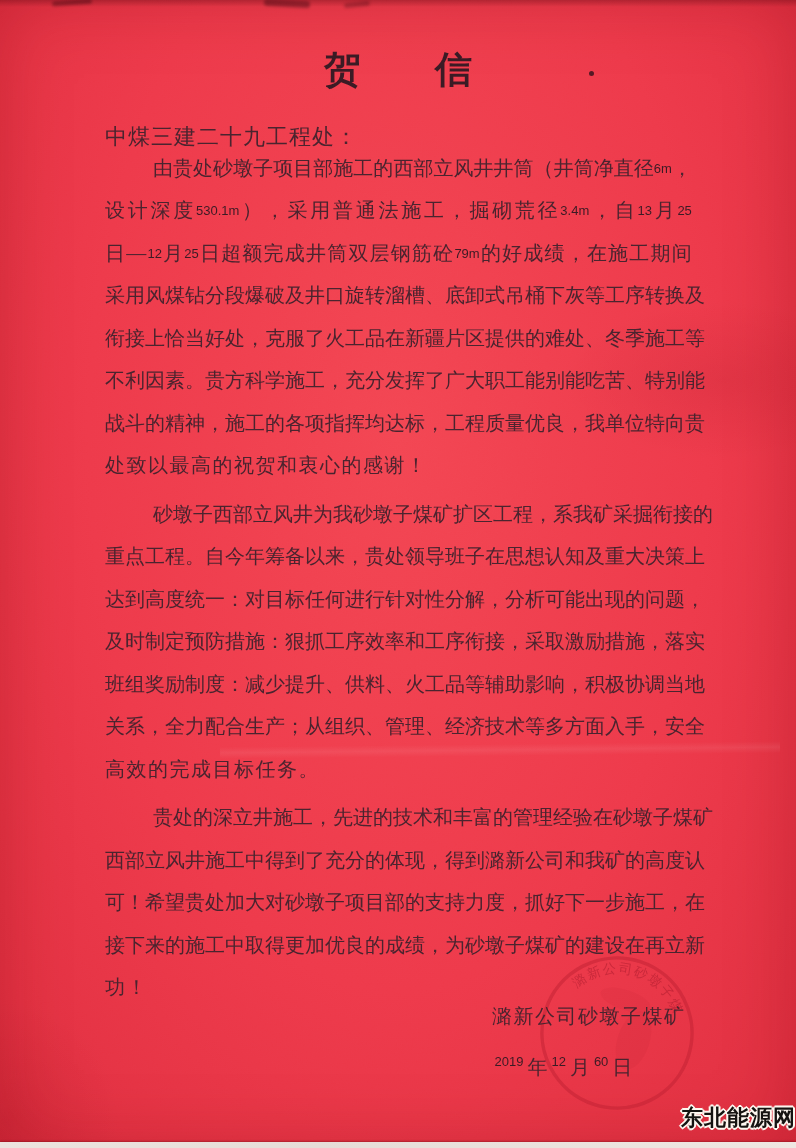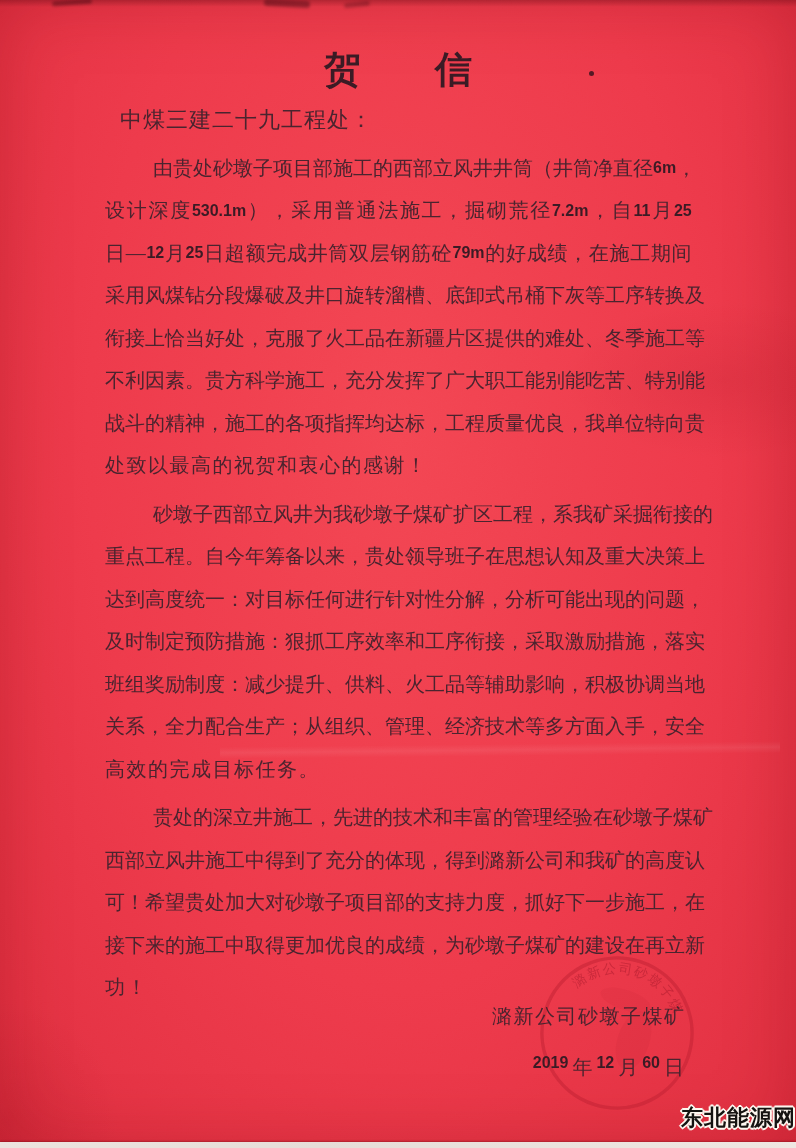--- a/index.html
+++ b/index.html
@@ -17,35 +17,35 @@
   .crease.c3{left:344px;top:2px;width:26px;height:5px;transform:rotate(-6deg);opacity:.7;}
   .streak{position:absolute;pointer-events:none;}
   .streak.s1{left:220px;top:744px;width:560px;height:12px;background:linear-gradient(180deg,transparent,rgba(255,255,255,.07),transparent);transform:rotate(-.6deg);}
   .streak.s2{left:560px;top:300px;width:236px;height:160px;background:radial-gradient(ellipse at 70% 50%,rgba(120,0,14,.10),transparent 70%);}
   .streak.s3{left:-20px;top:1000px;width:140px;height:148px;background:radial-gradient(ellipse at 20% 80%,rgba(120,0,14,.12),transparent 70%);}
 
   .title-row{position:absolute;top:51px;left:0;width:100%;display:flex;justify-content:center;gap:74px;}
   .title-char{font-size:37px;font-weight:bold;color:var(--ink-dark,#3a1a24);line-height:1;}
   .title-dot{position:absolute;left:589px;top:71px;width:5px;height:5px;border-radius:50%;background:rgba(45,15,25,.8);}
 
-  .salutation{position:absolute;left:105px;top:105px;font-size:22px;color:var(--ink,#49232e);letter-spacing:1px;margin-left:15px;}
+  .salutation{position:absolute;left:105px;top:122px;font-size:22px;color:var(--ink,#49232e);letter-spacing:1px;}
 
   .body-text{position:absolute;left:105px;top:147px;width:587px;color:var(--ink,#49232e);}
   .para{margin-bottom:6px;}
   .line{display:flex;justify-content:space-between;align-items:center;height:42.5px;white-space:nowrap;}
   .line.first{padding-left:48px;}
   .line.last{justify-content:flex-start;}
   .line.last span{margin-right:1.5px;}
   .cjk{font-size:20px;}
-  .num{font-family:"Liberation Sans","DejaVu Sans",sans-serif;font-weight:700;font-size:16px;color:var(--ink-dark,#3e1c27);}
+  .num{font-family:"Liberation Sans","DejaVu Sans",sans-serif;font-weight:400;font-size:13px;color:var(--ink-dark,#3e1c27);}
 
   .sign-block{position:absolute;right:112px;top:1003px;color:var(--ink,#49232e);}
   .sig-line{display:flex;justify-content:flex-end;font-size:20px;}
   .sig-line span{margin-left:1.5px;}
-  .date-line{display:flex;justify-content:flex-end;margin-top:24px;font-size:20px;}
+  .date-line{display:flex;justify-content:flex-start;margin-top:24px;font-size:20px;}
   .date-line span{margin-left:4px;}
 
   .seal{position:absolute;left:531px;top:947px;width:172px;height:172px;transform:rotate(18deg);pointer-events:none;}
 
   .watermark{
     position:absolute;left:681px;top:1103px;font-size:22px;font-weight:bold;letter-spacing:1px;
     color:#151210;font-family:Liberation Sans, sans-serif;
     text-shadow:-2px 0 0 #fdf6ef,2px 0 0 #fdf6ef,0 -2px 0 #fdf6ef,0 2px 0 #fdf6ef,
       -1px -1px 0 #fdf6ef,1px 1px 0 #fdf6ef,-1px 1px 0 #fdf6ef,1px -1px 0 #fdf6ef;
   }
@@ -116,24 +116,24 @@
           <span class="cjk">普</span>
           <span class="cjk">通</span>
           <span class="cjk">法</span>
           <span class="cjk">施</span>
           <span class="cjk">工</span>
           <span class="cjk">，</span>
           <span class="cjk">掘</span>
           <span class="cjk">砌</span>
           <span class="cjk">荒</span>
           <span class="cjk">径</span>
-          <span class="num">7.2m</span>
+          <span class="num">3.4m</span>
           <span class="cjk">，</span>
           <span class="cjk">自</span>
-          <span class="num">11</span>
+          <span class="num">13</span>
           <span class="cjk">月</span>
           <span class="num">25</span>
         </div>
         <div class="line">
           <span class="cjk">日</span>
           <span class="cjk">—</span>
           <span class="num">12</span>
           <span class="cjk">月</span>
           <span class="num">25</span>
           <span class="cjk">日</span>

